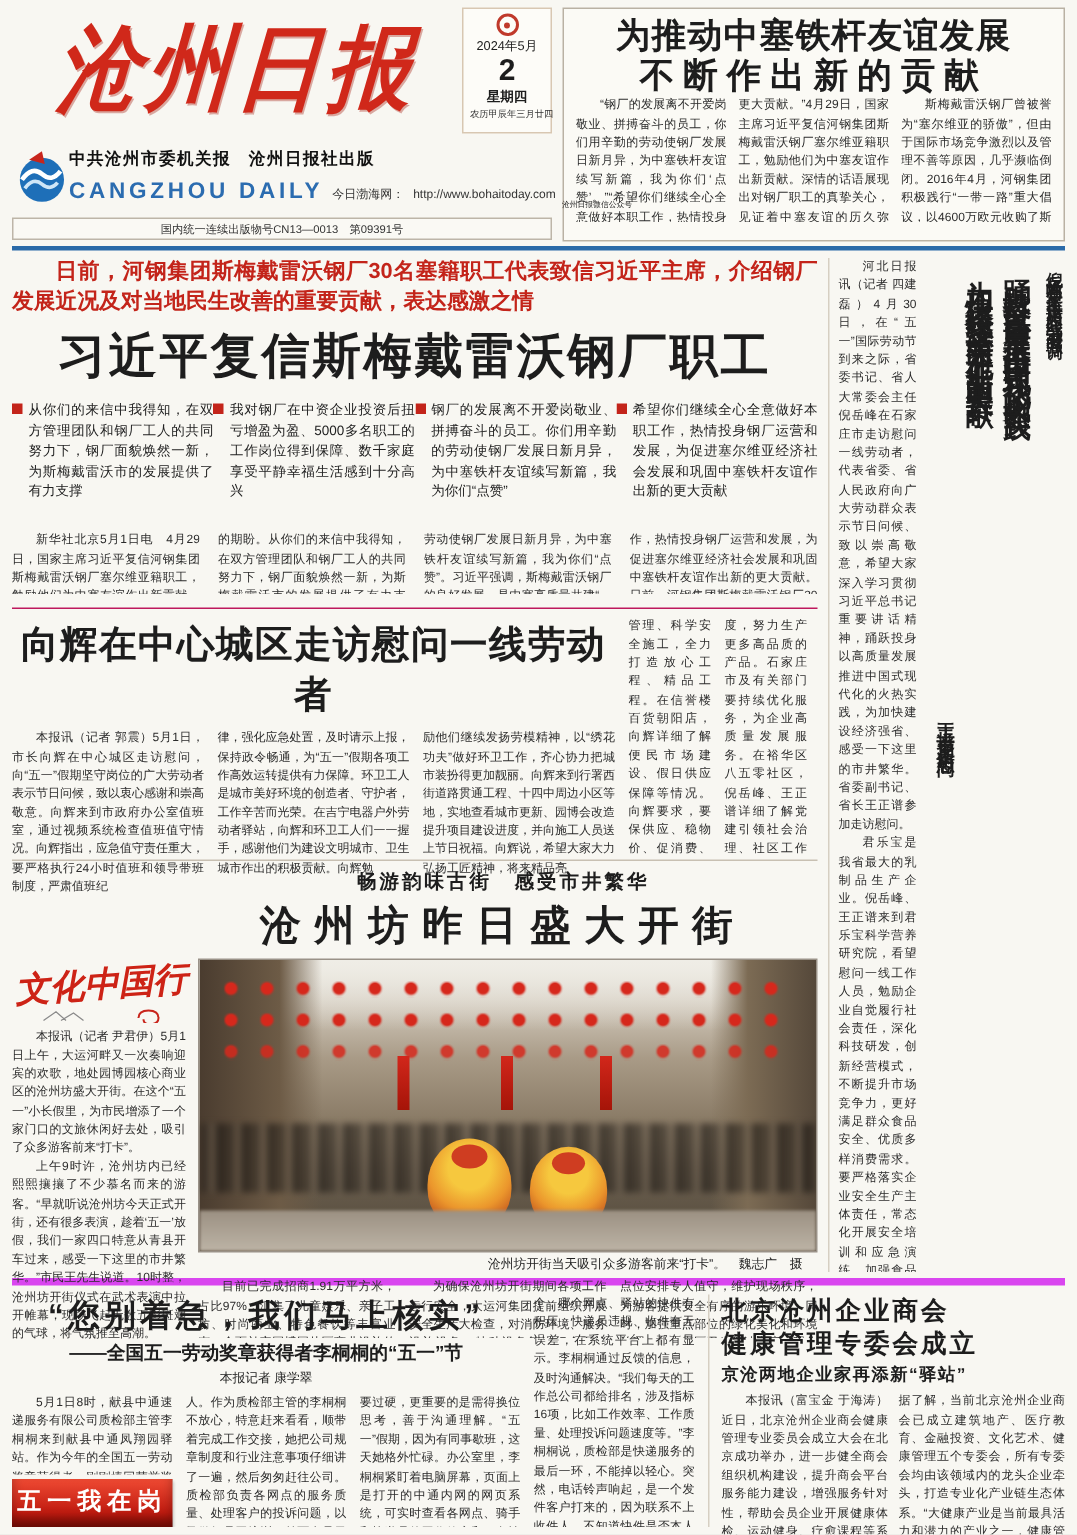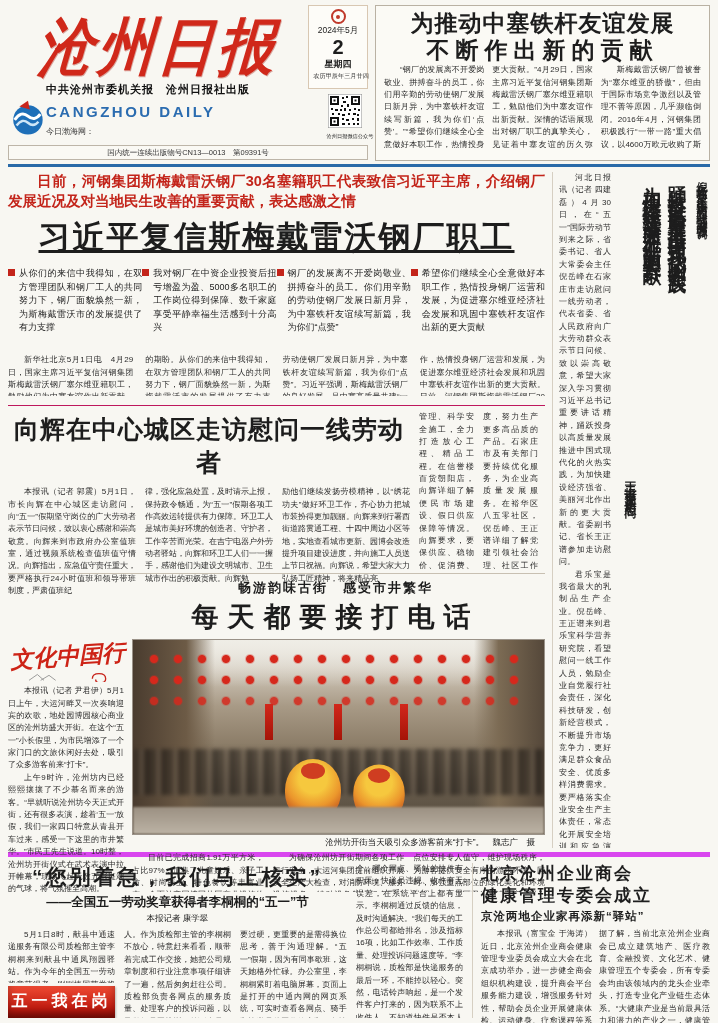--- a/index.html
+++ b/index.html
@@ -26,21 +26,21 @@
   .emblem { width:15px; height:15px; border:2px solid #c0392b; border-radius:50%; margin:1px auto 1px; position:relative; }
   .emblem::after { content:""; position:absolute; left:3.5px; top:3.5px; width:4px; height:4px; background:#c0392b; border-radius:50%; }
   .d-month { font-size:8.5px; }
   .d-day { font-size:20px; font-weight:900; line-height:1.05; }
   .d-week { font-size:9px; font-weight:700; }
   .d-lunar { font-size:7px; color:#333; transform:scale(.88); white-space:nowrap; }
   .pub-row { display:flex; align-items:center; gap:0; height:50px; margin-top:3px; }
   .wave-logo { width:38px; height:38px; flex:0 0 auto; }
   .pub-mid { flex:1; }
   .org-line { font-size:11px; font-weight:700; letter-spacing:1px; color:#111; }
-  .eng-row { display:flex; align-items:baseline; gap:6px; margin-top:6px; white-space:nowrap;flex-direction:column; }
+  .eng-row { display:flex; align-items:baseline; gap:6px; margin-top:6px; white-space:nowrap; }
   .english { color:#2b6cb0; font-weight:900; font-size:15px; letter-spacing:2.5px; }
   .web { font-size:8px; color:#333;text-align:right; }
   .qr-block { width:46px; text-align:center; }
   .qr { width:34px; height:34px; margin:0 auto; }
   .qr-caption { font-size:6.5px; white-space:nowrap; transform:scale(.8); color:#222; }
   .issue-strip { margin-top:3px; border:1px solid #bdb5a8; font-size:7.5px; text-align:center; padding:1.5px 0; color:#333; background:#faf9f4; }
 
   .top-article { flex:1; border:1px solid #b9b1a3; padding:4px 8px 2px; background:#fbfaf5; }
   .ta-title { font-size:23px; font-weight:900; text-align:center; line-height:1.18; letter-spacing:1px; }
   .ta-title2 { letter-spacing:6px; }
@@ -50,21 +50,21 @@
 
   .blue-rule { height:3px; background:#2a6aa8; margin:3px 0 5px; }
 
   
   .main { display:flex; gap:7px; height:676px; }
   .left-zone { flex:1; min-width:0; }
 
   
   .xi { border-bottom:1px solid #be185d; padding-bottom:9px; }
   .xi-intro { color:#c3241a; font-weight:700; font-size:14.5px; line-height:1.35; text-indent:2em; text-align:justify; }
-  .xi-headline { font-size:32px; font-weight:900; text-align:center; letter-spacing:2px; margin:5px 0 7px; font-family:"Liberation Serif", serif;text-decoration:underline; }
+  .xi-headline { font-size:32px; font-weight:900; text-align:center; letter-spacing:2px; margin:5px 0 7px; font-family:"Liberation Serif", serif; }
   .xi-quotes { display:flex; gap:0; }
   .xi-quote { flex:1; font-size:9px; line-height:1.5; position:relative; padding-left:11px; height:82px; overflow:hidden; text-align:justify; color:#222; }
   .xi-quote::before { content:""; position:absolute; left:0; top:2px; width:7px; height:7px; background:#c3241a; }
   .xi-body { display:flex; gap:12px; margin-top:5px; height:42px; }
   .xi-col { flex:1; }
 
   
   .xh { display:flex; gap:9px; border-bottom:1px solid #c8c0b2; padding:5px 0; height:168px; }
   .xh-main { width:402px; }
   .xh-headline { font-size:25px; font-weight:900; letter-spacing:1px; text-align:center; margin:2px 0 7px; }
@@ -256,21 +256,21 @@
             <div class="xh-col body-text">励他们继续发扬劳模精神，以“绣花功夫”做好环卫工作，齐心协力把城市装扮得更加靓丽。向辉来到行署西街道路贯通工程、十四中周边小区等地，实地查看城市更新、园博会改造提升项目建设进度，并向施工人员送上节日祝福。向辉说，希望大家大力弘扬工匠精神，将来精品亮</div>
           </div>
         </div>
         <div class="xh-narrow body-text">管理、科学安全施工，全力打造放心工程、精品工程。在信誉楼百货朝阳店，向辉详细了解便民市场建设、假日供应保障等情况。向辉要求，要保供应、稳物价、促消费、惠民生，确保市场供要足、质量优、价格稳，更好满足群众假期消费需求，要严格落实企业安全生产主体责任，开展安全培训和应急演练，为群众营造安全放心的消费环境。</div>
         <div class="xh-narrow body-text">度，努力生产更多高品质的产品。石家庄市及有关部门要持续优化服务，为企业高质量发展服务。在裕华区八五零社区，倪岳峰、王正谱详细了解党建引领社会治理、社区工作者队伍建设等情况，要求深入贯彻习近平总书记关于城市工作的重要论述，坚持大抓基层鲜明导向，扎实开展党纪学习教育，不断增强基层党组织的政治功能和组织功能，发挥党员先锋模范作用，提升精细化治理、精准化服务水平，用心用情解决好群众急难愁盼问题。各级党委、政府要关心关爱社区工作者，持续深化减负赋能，为社区工作者创造良好条件。</div>
       </div>
 
       <div class="czf">
         <div class="czf-head">
           <div class="czf-kicker">畅游韵味古街　感受市井繁华</div>
-          <div class="czf-headline">每天都要接打电话</div>
+          <div class="czf-headline">沧州坊昨日盛大开街</div>
         </div>
         <div class="czf-body">
           <div class="czf-left">
             <div class="czf-logo">文化中国行</div>
             <svg class="czf-logo-art" viewBox="0 0 100 12">
               <path d="M2 10 L12 3 L20 10 M16 10 L26 4 L34 10" stroke="#8a8a8a" stroke-width="1" fill="none"></path>
               <path d="M78 8 q0 -6 8 -6 t8 6 q0 5 -7 5 q-5 0 -5 -4" stroke="#c8251c" stroke-width="1.6" fill="none"></path>
             </svg>
             <div class="czf-left-text">
               <p class="body-text indent">本报讯（记者 尹君伊）5月1日上午，大运河畔又一次奏响迎宾的欢歌，地处园博园核心商业区的沧州坊盛大开街。在这个“五一”小长假里，为市民增添了一个家门口的文旅休闲好去处，吸引了众多游客前来“打卡”。</p>
@@ -300,21 +300,21 @@
               <div class="czf-bcol body-text indent">为确保沧州坊开街期间各项工作运行安全，大运河集团提前组织开展安全生产大检查，对消防环境、服务设施设备、特种设备等进行全面检查，进一步完善应急预案，建立健全投诉反馈机制，升级完善配套服务设施，全面查看道路交通、客流车流等情况，尤其针对节日期间游客高峰时段，强化人流管控，合理安排载客服务，做好科学调度。在关键</div>
               <div class="czf-bcol body-text">点位安排专人值守，维护现场秩序，为游客提供安全有序的游乐环境。同时，加强重点部位的绿化美化和环境治理，加大街区卫生保洁力度，强化卫生管理，对标识牌、公共展示等设施开展集中清整，为游客提供贴心、暖心的接待服务。</div>
             </div>
           </div>
         </div>
       </div>
     </div>
 
     <div class="sidebar">
       <div class="ni-bodycol body-text">
-        <p class="indent">河北日报讯（记者 四建磊）4月30日，在“五一”国际劳动节到来之际，省委书记、省人大常委会主任倪岳峰在石家庄市走访慰问一线劳动者，代表省委、省人民政府向广大劳动群众表示节日问候、致以崇高敬意，希望大家深入学习贯彻习近平总书记重要讲话精神，踊跃投身以高质量发展推进中国式现代化的火热实践，为加快建设经济强省、美丽河北作出新的更大贡献。省委副书记、省长王正谱参加走访慰问。</p>
+        <p class="indent">河北日报讯（记者 四建磊）4月30日，在“五一”国际劳动节到来之际，省委书记、省人大常委会主任倪岳峰在石家庄市走访慰问一线劳动者，代表省委、省人民政府向广大劳动群众表示节日问候、致以崇高敬意，希望大家深入学习贯彻习近平总书记重要讲话精神，踊跃投身以高质量发展推进中国式现代化的火热实践，为加快建设经济强省、感受一下这里的市井繁华。省委副书记、省长王正谱参加走访慰问。</p>
         <p class="indent">君乐宝是我省最大的乳制品生产企业。倪岳峰、王正谱来到君乐宝科学营养研究院，看望慰问一线工作人员，勉励企业自觉履行社会责任，深化科技研发，创新经营模式，不断提升市场竞争力，更好满足群众食品安全、优质多样消费需求。要严格落实企业安全生产主体责任，常态化开展安全培训和应急演练，加强食品全流程监管，为群众营造安全放心的消费环境。</p>
 
       </div>
       <div class="ni-vert">
         <div class="ni-kicker">倪岳峰在石家庄市走访慰问一线劳动者时强调</div>
         <div class="ni-h">踊跃投身以高质量发展推进中国式现代化的火热实践</div>
         <div class="ni-h">为加快建设经济强省美丽河北作出新的更大贡献</div>
         <div class="ni-sub">王正谱参加走访慰问</div>
       </div>
     </div>

